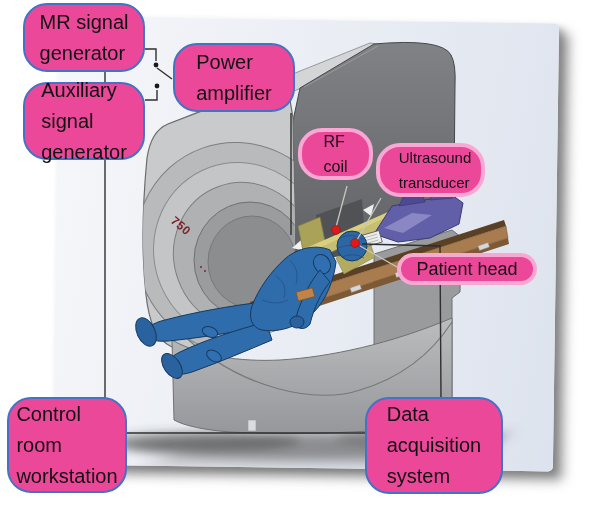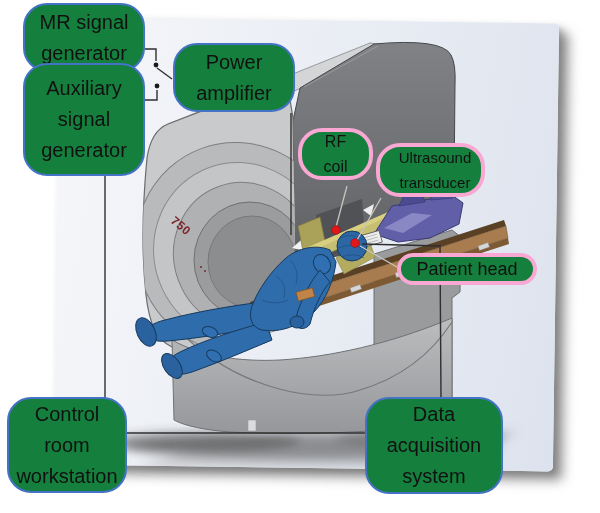--- a/index.html
+++ b/index.html
@@ -4,29 +4,29 @@
 <style>
   html,body{margin:0;padding:0;background:#fff;}
   #canvas{position:relative;width:600px;height:513px;background:#ffffff;overflow:hidden;
           font-family:"Liberation Sans",sans-serif;}
   
   #picture{position:absolute;left:56px;top:20px;width:500px;height:448px;border-radius:5px;
            background:linear-gradient(100deg,#f6f7fa 0%,#eceff5 40%,#dde3ee 100%);
            box-shadow:10px 9px 12px rgba(70,70,70,.55), 4px 4px 6px rgba(110,110,110,.35);
            transform:rotate(0.8deg);}
   #scene{position:absolute;left:0;top:0;}
-  .label-box{position:absolute;background:#15803d;display:flex;align-items:center;justify-content:center;
-             text-align:center;white-space:pre-line;color:#111;box-sizing:border-box;border-radius:24px;}
+  .label-box{position:absolute;background:#ec4899;display:flex;align-items:center;justify-content:center;
+             text-align:left;white-space:pre-line;color:#111;box-sizing:border-box;border-radius:24px;}
   .blue{border:2px solid #4472C4;}
   .orange{border:4px solid #f9a8d4;}
   .big{font-size:20px;line-height:31px;}
   .small{font-size:16px;line-height:25px;}
   .smaller{font-size:15px;line-height:25px;padding-left:9px;}
   #box-mr{left:23px;top:3px;width:122px;height:69px;}
-  #box-aux{left:23px;top:63px;width:122px;height:113px;}
+  #box-aux{left:23px;top:82px;width:122px;height:78px;}
   #box-power{left:173px;top:43px;width:122px;height:69px;}
   #box-rf{left:298px;top:128px;width:75px;height:52px;}
   #box-us{left:376px;top:143px;width:109px;height:54px;}
   #box-head{left:397px;top:253px;width:140px;height:32px;font-size:18px;}
   #box-control{left:7px;top:397px;width:120px;height:96px;}
   #box-daq{left:345px;top:397px;width:138px;height:97px;margin-left:20px;}
 </style>
 </head>
 <body>
 

